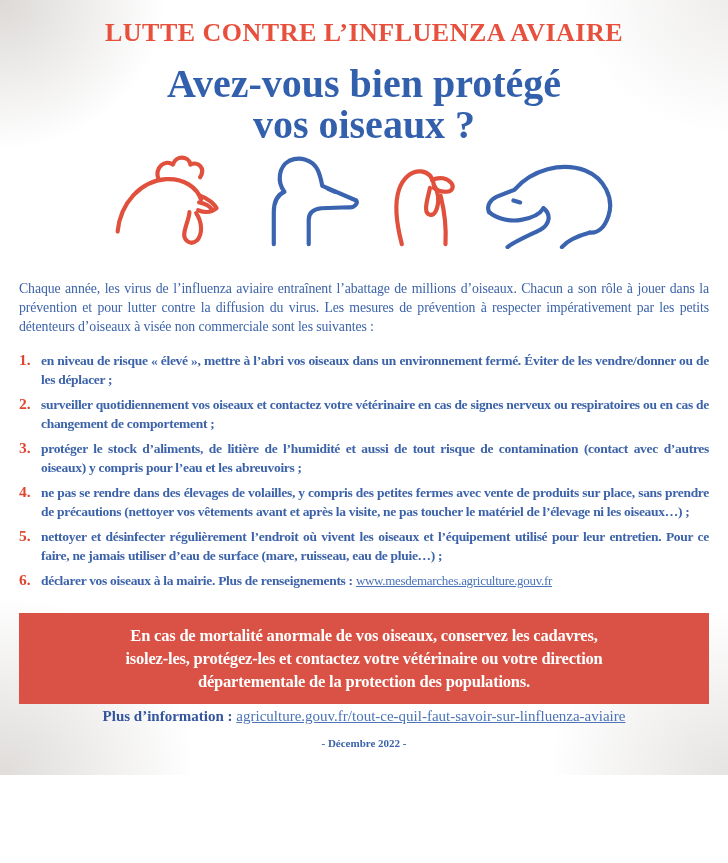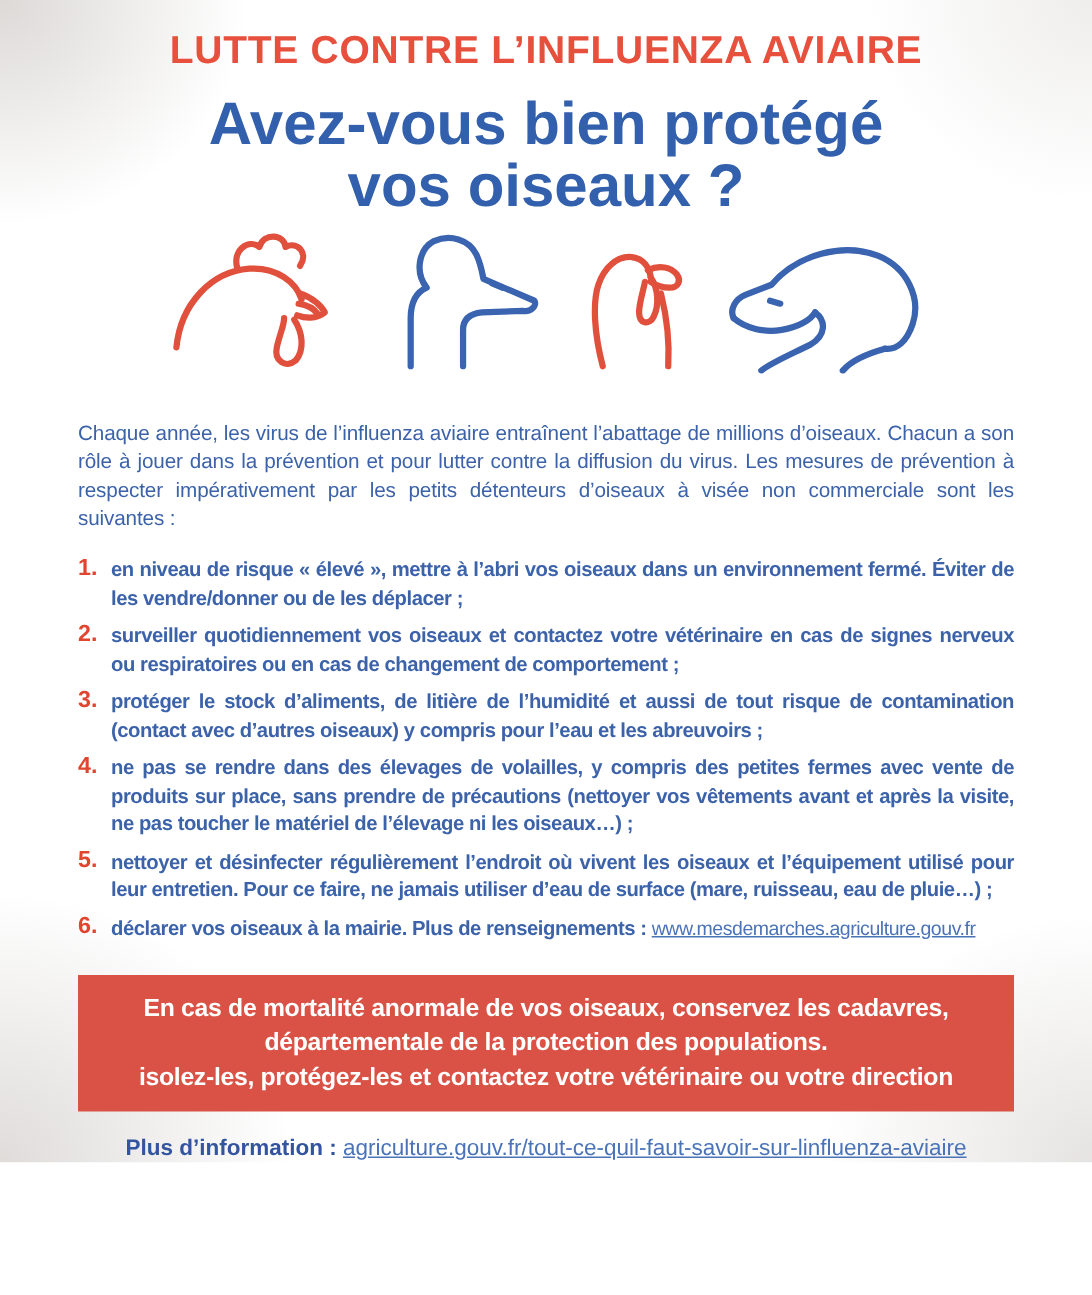--- a/index.html
+++ b/index.html
@@ -1,19 +1,19 @@
 <!DOCTYPE html>
 <html><head>
 <meta charset="utf-8">
 <style>
   html,body { margin:0; padding:0; }
   .page {
     width:728px; height:775px; overflow:hidden; box-sizing:border-box;
-    padding:18px 52px 0;
-    font-family:Liberation Sans, sans-serif;
+    padding:18px 19px 0;
+    font-family:Liberation Serif, serif;
     background:
       radial-gradient(220px 200px at 0% 0%, rgba(140,130,122,0.30), rgba(140,130,122,0) 75%),
       radial-gradient(260px 240px at 0% 100%, rgba(140,130,122,0.28), rgba(140,130,122,0) 75%),
       radial-gradient(240px 220px at 100% 100%, rgba(140,130,122,0.22), rgba(140,130,122,0) 75%),
       radial-gradient(200px 180px at 100% 0%, rgba(140,130,122,0.14), rgba(140,130,122,0) 75%),
       #ffffff;
   }
   .supertitle {
     text-align:center; color:#e7503c; font-size:26px; font-weight:bold;
     letter-spacing:0.5px; line-height:30px;
@@ -46,21 +46,21 @@
   .measure .link, .moreinfo .link {
     color:#4a73b8; text-decoration:underline; font-weight:normal;
     font-size:13px; cursor:pointer;
   }
   .banner-red {
     margin-top:22px; background:#d95245; color:#ffffff; font-weight:bold;
     font-size:16.5px; line-height:23px; text-align:center;
     padding:11px 10px; letter-spacing:-0.2px;
   }
   .banner-red div { white-space:nowrap; }
-  .moreinfo { margin:16px 0 0; text-align:center; font-size:15px; }
+  .moreinfo { margin:4px 0 0; text-align:center; font-size:15px; }
   .moreinfo .label { color:#33549e; font-weight:bold; }
   .moreinfo .link { font-size:15px; }
   .date {
     margin:12px 0 0; text-align:center; color:#3c63a9; font-weight:bold;
     font-size:11px;
   }
   .bird-stroke { fill:none; stroke-width:4.3; stroke-linecap:round; stroke-linejoin:round; }
   .bird-red  { stroke:#e0503c; }
   .bird-blue { stroke:#3a63b0; }
 </style>
@@ -131,22 +131,22 @@
     </li>
     <li class="measure">
       <span class="num">6.</span>
       <span class="txt">déclarer vos oiseaux à la mairie. Plus de renseignements :</span>
       <a class="link">www.mesdemarches.agriculture.gouv.fr</a>
     </li>
   </ol>
 
   <div class="banner-red">
     <div>En cas de mortalité anormale de vos oiseaux, conservez les cadavres,</div>
+    <div>isolez-les, protégez-les et contactez votre vétérinaire ou votre direction</div>
     <div>départementale de la protection des populations.</div>
-    <div>isolez-les, protégez-les et contactez votre vétérinaire ou votre direction</div>
   </div>
 
   <p class="moreinfo">
     <span class="label">Plus d’information :</span>
     <a class="link">agriculture.gouv.fr/tout-ce-quil-faut-savoir-sur-linfluenza-aviaire</a>
   </p>
 
   <p class="date">- Décembre 2022 -</p>
 
 </div>

